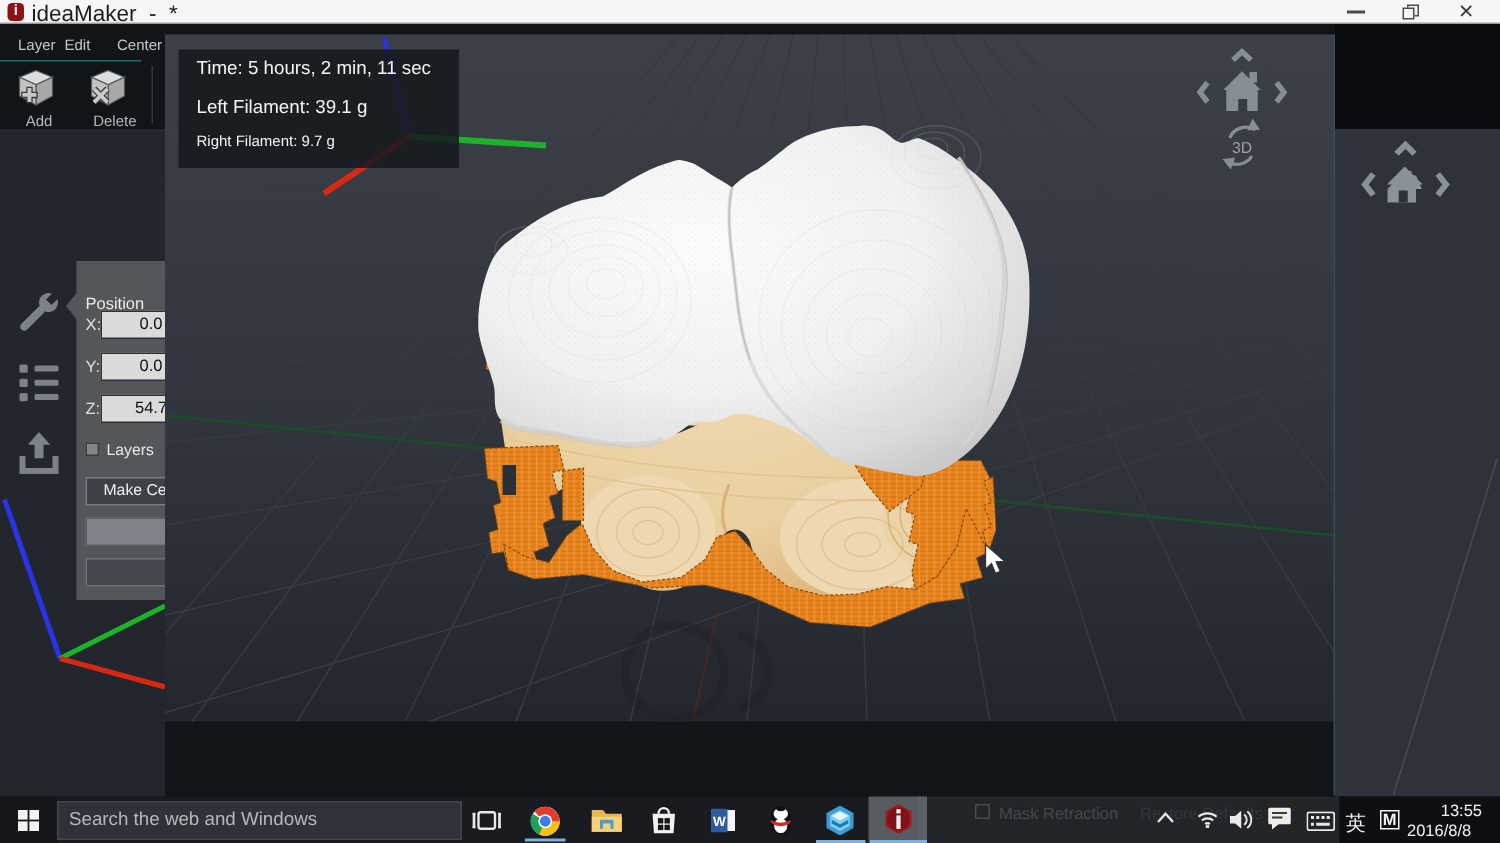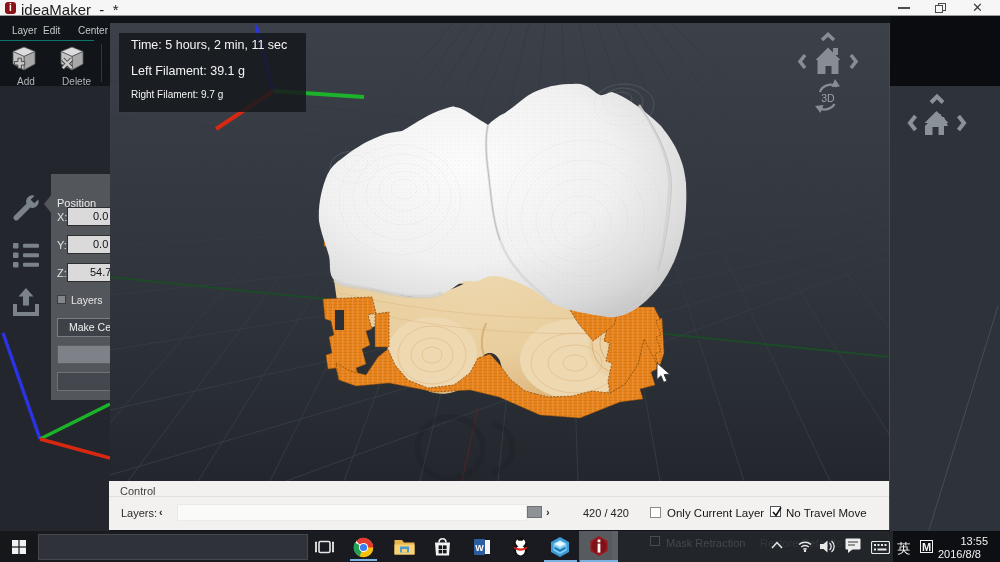--- a/index.html
+++ b/index.html
@@ -263,49 +263,33 @@
 <div class="abs" style="left:13px;top:93px;font-size:11px;color:#e0e0e0">Z:</div>
 <div class="abs" style="left:23px;top:89px;width:60px;height:19px;background:#dadada;border:1px solid #2e2e2e"></div>
 <div class="abs" style="left:46px;top:92px;font-size:11px;color:#111">54.7</div>
 <div class="abs" style="left:13px;top:121px;width:9px;height:9px;background:#83868c;border:1px solid #3c3c3c"></div>
 <div class="abs" style="left:27px;top:120px;font-size:10.5px;color:#e6e6e6">Layers</div>
 <div class="abs" style="left:13px;top:144px;width:62px;height:19px;background:#3e4248;border:1px solid #7a7d82;color:#f0f0f0;font-size:10.5px;line-height:17px;text-align:left;padding-left:11px;white-space:nowrap;overflow:hidden">Make Center</div>
 <div class="abs" style="left:13px;top:171px;width:62px;height:19px;background:#7e8187;border:1px solid #5a5d62"></div>
 <div class="abs" style="left:13px;top:198px;width:62px;height:19px;background:#44484e;border:1px solid #6f7277"></div>
 </div>
 
-<div class="abs" style="left:109px;top:481px;width:780px;height:49px;background:#f2f1f0">
-  <div class="abs" style="left:11px;top:4px;font-size:11px;color:#3f3f3f">Control</div>
-<div class="abs" style="left:0;top:15px;width:780px;height:1px;background:#e0dfdd"></div>
-<div class="abs" style="left:12px;top:26px;font-size:11px;color:#2a2a2a">Layers:</div>
-<div class="abs" style="left:50px;top:25px;font-size:11px;color:#2a2a2a;font-weight:bold">‹</div>
-<div class="abs" style="left:68px;top:23px;width:350px;height:17px;background:#fafaf9;border:1px solid #eceae8"></div>
-<div class="abs" style="left:418px;top:25px;width:15px;height:12px;background:#8e9196;border:1px solid #6e7176"></div>
-<div class="abs" style="left:437px;top:25px;font-size:11px;color:#2a2a2a;font-weight:bold">›</div>
-<div class="abs" style="left:474px;top:26px;font-size:11px;color:#222">420 / 420</div>
-<div class="abs" style="left:541px;top:26px;width:11px;height:11px;background:#fff;border:1px solid #8a8a8a"></div>
-<div class="abs" style="left:558px;top:26px;font-size:11.5px;color:#161616">Only Current Layer</div>
-<div class="abs" style="left:661px;top:25px;width:11px;height:11px;background:#fff;border:1px solid #555"></div>
-<svg class="abs" style="left:661px;top:24px" width="14" height="14">
-        <path d="M3,7 l3,3.5 5,-8" stroke="#111" stroke-width="1.6" fill="none"></path>
-      </svg>
-<div class="abs" style="left:677px;top:26px;font-size:11.5px;color:#161616">No Travel Move</div>
-</div>
 
 <div class="abs" style="left:0;top:531px;width:1000px;height:31px;background:#191b20">
   <div class="abs" style="left:0;top:0;width:38px;height:31px;background:#15171b"></div>
 <svg class="abs" style="left:12px;top:9px" width="14" height="14">
         <g fill="#f2f2f2">
           <rect x="0" y="0" width="6.4" height="6.4"></rect>
           <rect x="7.6" y="0" width="6.4" height="6.4"></rect>
           <rect x="0" y="7.6" width="6.4" height="6.4"></rect>
           <rect x="7.6" y="7.6" width="6.4" height="6.4"></rect>
         </g>
       </svg>
 <div class="abs" style="left:38px;top:3px;width:270px;height:26px;background:#2f3339;border:1px solid #44474d"></div>
+<div class="abs" style="left:46px;top:8px;font-size:12.5px;color:#b5b8bb">Search the web and Windows</div>
 <div class="abs" style="left:612px;top:0;width:281px;height:31px;background:rgba(62,66,72,0.25)"></div>
 <div class="abs" style="left:893px;top:0;width:107px;height:31px;background:#0d0f13"></div>
 
 <div class="abs" style="left:650px;top:5px;width:10px;height:10px;border:1px solid rgba(130,135,142,0.4)"></div>
 <div class="abs" style="left:666px;top:6px;font-size:11px;color:rgba(125,130,138,0.38)">Mask Retraction</div>
 <div class="abs" style="left:760px;top:6px;font-size:11px;color:rgba(110,115,122,0.22)">Restore Defaults</div>
 
 <svg class="abs" style="left:314px;top:9px" width="21" height="14">
         <rect x="5" y="1.5" width="11" height="11" rx="1.5" fill="none" stroke="#e8e8e8" stroke-width="1.6"></rect>
         <path d="M2,2.5 L2,11.5 M19,2.5 L19,11.5" stroke="#e8e8e8" stroke-width="1.8" fill="none"></path>

